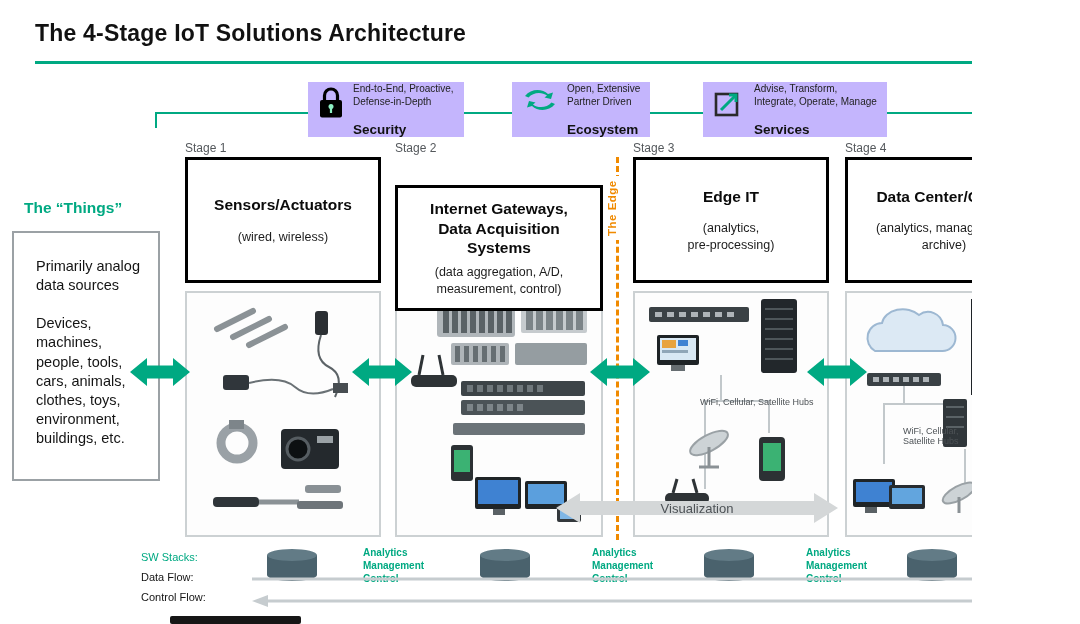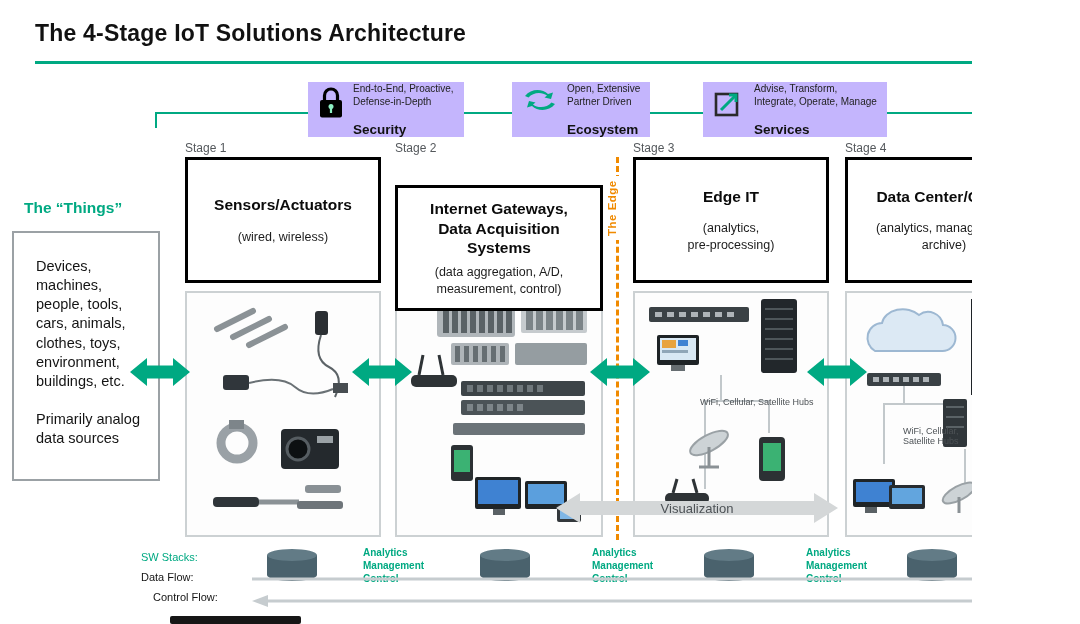--- a/index.html
+++ b/index.html
@@ -122,22 +122,22 @@
     <div class="hdr-title preline">Data Center/Cloud</div>
     <div class="hdr-sub preline">(analytics, management,
 archive)</div>
   </div>
 
   <div class="abs edge-line"></div>
   <div class="abs edge-label">The Edge</div>
 
   <div class="abs things-heading">The “Things”</div>
   <div class="abs things-box">
+    <div class="para">Primarily analog data sources</div>
     <div class="para">Devices, machines, people, tools, cars, animals, clothes, toys, environment, buildings, etc.</div>
-    <div class="para">Primarily analog data sources</div>
   </div>
 
   <div class="abs content-box" style="left:185px; top:291px; width:196px; height:246px;">
     <svg viewBox="0 0 192 242">
       <g stroke="#8b9296" stroke-width="6" stroke-linecap="round">
         <line x1="30" y1="36" x2="66" y2="18"></line>
           <line x1="46" y1="44" x2="82" y2="26"></line>
           <line x1="62" y1="52" x2="98" y2="34"></line>
       </g>
       <g>
@@ -397,21 +397,21 @@
     <polygon points="0,18 17,4 17,11.5 43,11.5 43,4 60,18 43,32 43,24.5 17,24.5 17,32" fill="#00A982"></polygon>
   </svg>
 
   <svg class="abs" style="left:556px; top:491px; z-index:3;" width="282" height="34" viewBox="0 0 282 34">
     <polygon points="0,17 24,2 24,10 258,10 258,2 282,17 258,32 258,24 24,24 24,32" fill="#D4D7D8"></polygon>
   </svg>
   <div class="abs viz-label" style="left:576px; top:501px; width:242px;">Visualization</div>
 
   <div class="abs flow-label green" style="left:141px; top:551px;">SW Stacks:</div>
   <div class="abs flow-label" style="left:141px; top:571px;">Data Flow:</div>
-  <div class="abs flow-label" style="left:141px; top:591px;margin-left:12px;">Control Flow:</div>
+  <div class="abs flow-label" style="left:141px; top:591px;">Control Flow:</div>
 
   <svg class="abs" style="left:265px; top:548px;" width="54" height="34" viewBox="0 0 54 34">
     <path d="M2 7 v20 a25 6 0 0 0 50 0 v-20" fill="#4A626D"></path>
       <ellipse cx="27" cy="7" rx="25" ry="6" fill="#627B86"></ellipse>
   </svg>
   <svg class="abs" style="left:478px; top:548px;" width="54" height="34" viewBox="0 0 54 34">
     <path d="M2 7 v20 a25 6 0 0 0 50 0 v-20" fill="#4A626D"></path>
       <ellipse cx="27" cy="7" rx="25" ry="6" fill="#627B86"></ellipse>
   </svg>
   <svg class="abs" style="left:702px; top:548px;" width="54" height="34" viewBox="0 0 54 34">

